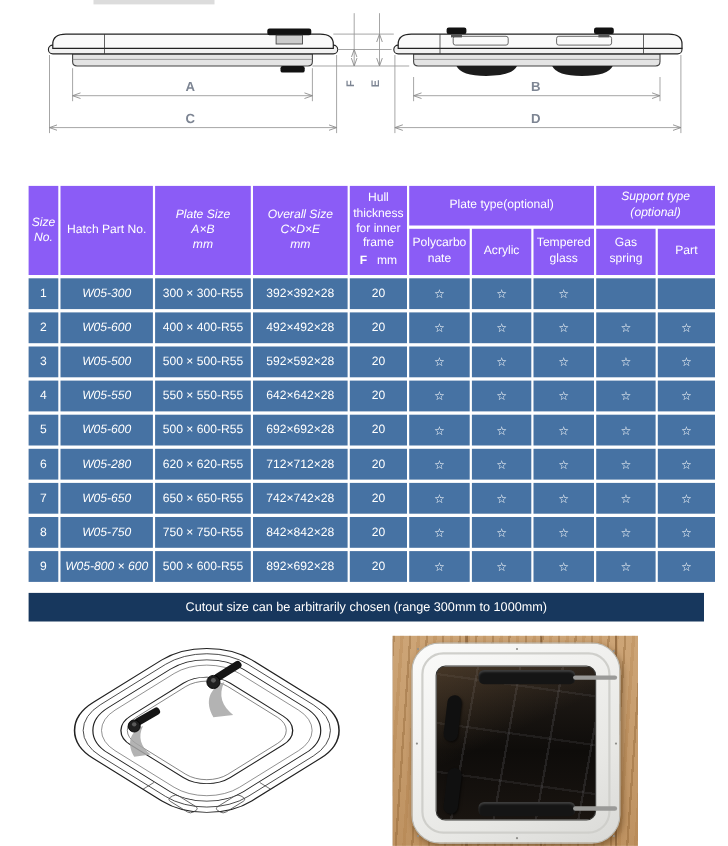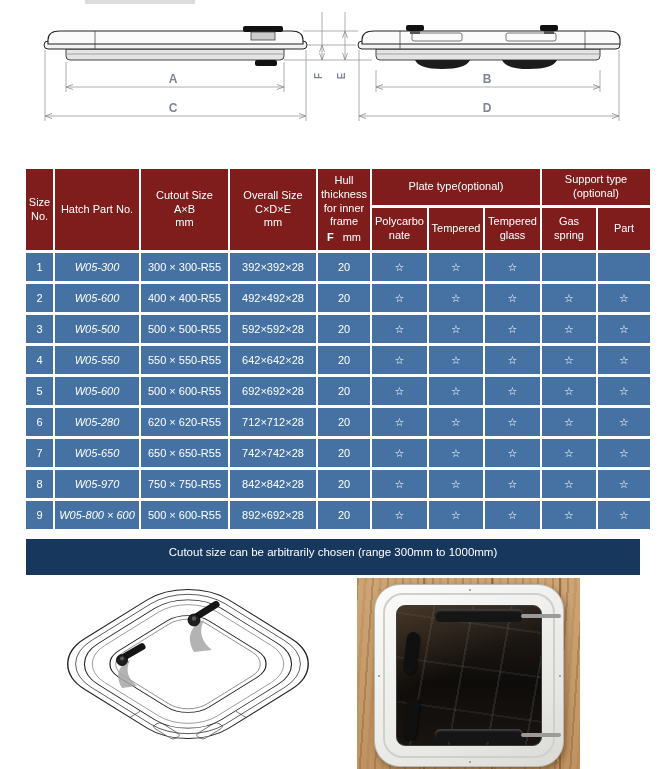--- a/index.html
+++ b/index.html
@@ -7,32 +7,32 @@
         font-family:"Liberation Sans",sans-serif;}
 
   
   .drawings-svg{position:absolute;left:0;top:0;}
 
   
   table.spec{position:absolute;left:24px;top:166px;width:618px;
              border-collapse:separate;border-spacing:2px 3px;table-layout:fixed;}
   table.spec th,table.spec td{color:#fff;text-align:center;vertical-align:middle;
              padding:0 2px;overflow:hidden;}
-  table.spec thead th{background:#7f1d1d;font-size:11px;font-weight:normal;
+  table.spec thead th{background:#8b5cf6;font-size:11px;font-weight:normal;
              overflow-wrap:anywhere;line-height:1.25;}
   table.spec thead tr.h1 th{height:36px;}
   table.spec thead tr.h2 th{height:42px;}
   table.spec tbody td{background:#4672a3;font-size:11px;height:28px;}
-  .pre{white-space:pre-line;}
+  .pre{white-space:pre-line;font-style:italic;}
   td.col-part{text-align:left;padding-left:7px;font-style:italic;}
   td.star{font-size:13px;}
   .hull-f{display:flex;justify-content:center;gap:9px;margin-top:2px;}
   .hull-f b{font-weight:bold;}
 
-  .footer-note{position:absolute;left:26px;top:539px;width:614px;height:36px;
+  .footer-note{position:absolute;left:26px;top:539px;width:614px;height:26px;
       background:#17375d;color:#fff;font-size:11.5px;line-height:26px;text-align:center;}
 
   
   .iso-svg{position:absolute;left:20px;top:568px;}
 
   .photo{position:absolute;left:357px;top:578px;width:223px;height:191px;overflow:hidden;
      background:
        repeating-linear-gradient(90deg, rgba(0,0,0,0) 0 66px, rgba(101,62,25,.45) 66px 68px),
        repeating-linear-gradient(94deg, rgba(122,78,30,.30) 0 2px, rgba(0,0,0,0) 2px 7px,
                                  rgba(166,115,58,.22) 7px 10px, rgba(0,0,0,0) 10px 15px),
@@ -149,40 +149,40 @@
         <col style="width:54px">
         <col style="width:55px">
       <col style="width:54px">
         <col style="width:52px">
     </colgroup>
     <thead>
       <tr class="h1">
         <th rowspan="2" class="pre">Size
 No.</th>
         <th rowspan="2">Hatch Part No.</th>
-        <th rowspan="2" class="pre">Cutout Size
+        <th rowspan="2" class="pre">Plate Size
 A×B
 mm</th>
         <th rowspan="2" class="pre">Overall Size
 C×D×E
 mm</th>
         <th rowspan="2">
           <div>Hull thickness for inner frame</div>
           <div class="hull-f">
             <b>F</b>
             <span>mm</span>
           </div>
         </th>
         <th colspan="3">Plate type(optional)</th>
         <th colspan="2" class="pre">Support type
 (optional)</th>
       </tr>
       <tr class="h2">
         <th>Polycarbonate</th>
-        <th>Tempered</th>
+        <th>Acrylic</th>
         <th>Tempered glass</th>
         <th>Gas spring</th>
         <th>Part</th>
       </tr>
     </thead>
     <tbody>
 
     <tr>
         <td>1</td>
         <td class="col-part">W05-300</td>
@@ -262,21 +262,21 @@
         <td>742×742×28</td>
         <td>20</td>
         <td class="star">☆</td>
         <td class="star">☆</td>
         <td class="star">☆</td>
         <td class="star">☆</td>
         <td class="star">☆</td>
       </tr>
         <tr>
         <td>8</td>
-        <td class="col-part">W05-970</td>
+        <td class="col-part">W05-750</td>
         <td>750 × 750-R55</td>
         <td>842×842×28</td>
         <td>20</td>
         <td class="star">☆</td>
         <td class="star">☆</td>
         <td class="star">☆</td>
         <td class="star">☆</td>
         <td class="star">☆</td>
       </tr>
         <tr>

